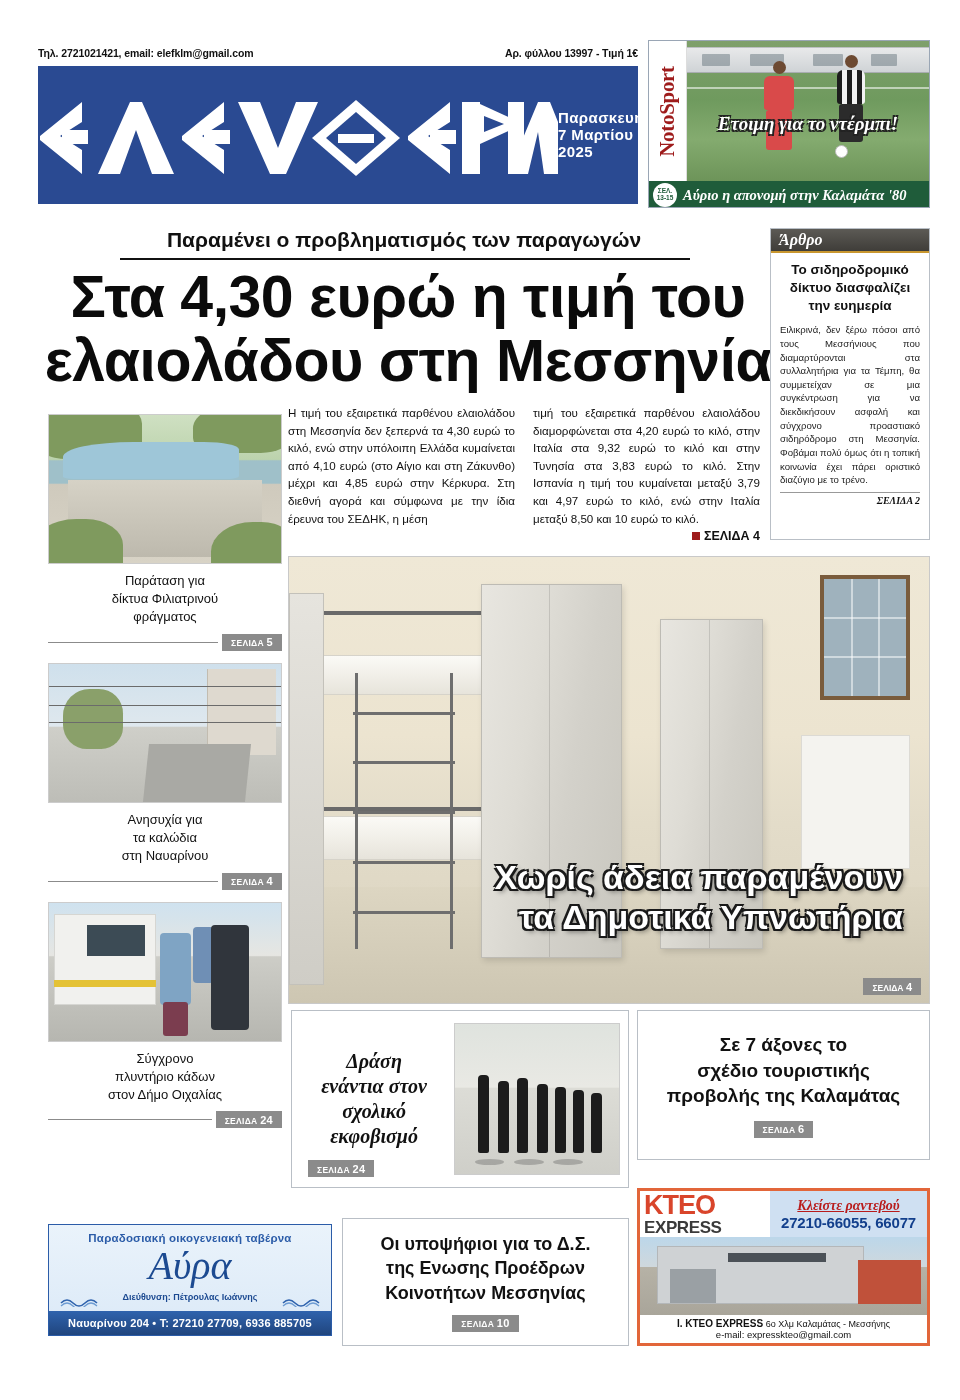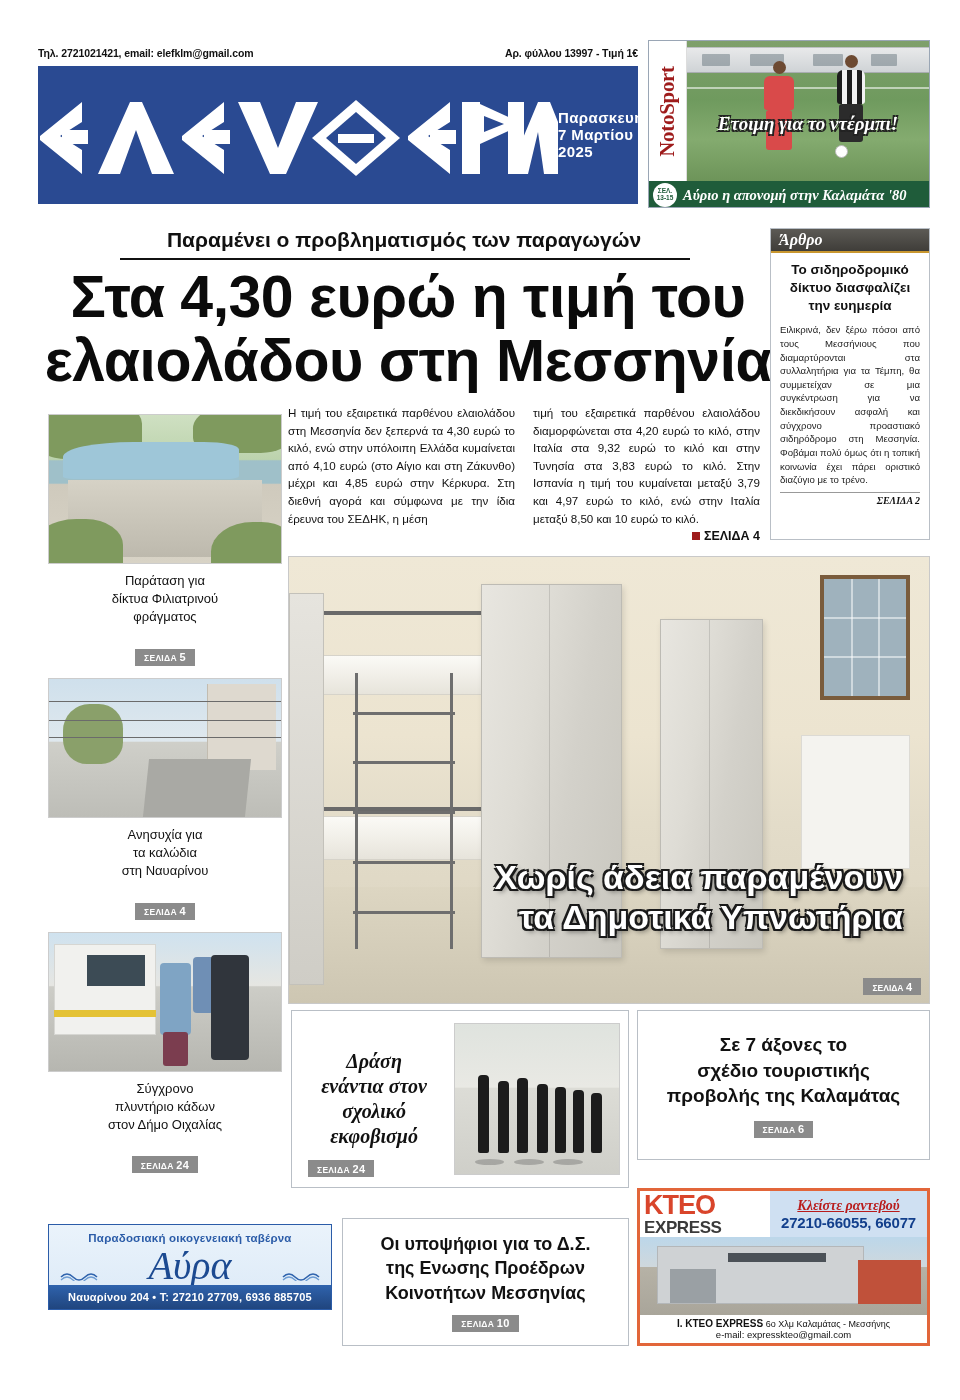--- a/index.html
+++ b/index.html
@@ -155,21 +155,21 @@
     font-family: "Liberation Serif", serif;
   }
 
   
   .lcol { position: absolute; left: 48px; top: 414px; width: 234px; }
   .teaser { margin-bottom: 12px; }
   .teaser .photo { width: 234px; border: 1px solid #ccc; overflow: hidden; position: relative; }
   .teaser .cap {
     text-align: center; font-size: 13px; line-height: 1.38; padding: 8px 4px 6px; color: #111;
   }
-  .seltag-row { display: flex; align-items: center; gap: 15px; margin-top: 2px; flex-direction: column; }
+  .seltag-row { display: flex; align-items: center; gap: 4px; margin-top: 2px; }
   .seltag-row .rule { flex: 1; height: 1px; background: #8b8b8b; }
   .seltag {
     background: #8b8b8b; color: #fff; font-size: 8.5px; font-weight: 700;
     padding: 2.5px 9px; letter-spacing: .3px; white-space: nowrap;
   }
   .seltag b { font-size: 11px; }
 
   
   .ph { position: relative; width: 100%; height: 100%; }
   .sc-dam { height: 148px; background: linear-gradient(#cfe0c2 0%, #bcd3ad 30%, #9fc0c9 31%, #9fc0c9 46%, #cfcabd 47%, #d8d3c6 100%); }
@@ -279,21 +279,21 @@
   .kteo-bldg .door { position: absolute; left: 6%; bottom: 0; width: 22%; height: 62%; background: #9aa0a4; }
   .kteo-bldg .sign { position: absolute; left: 34%; top: 10%; width: 48%; height: 16%; background: #4b5157; }
   .kteo-red { position: absolute; right: 2%; top: 30%; width: 22%; height: 56%; background: #c0513a; }
   .kteo-foot { text-align: center; padding-top: 3px; }
   .kteo-foot .f1 { font-size: 10px; font-weight: 700; color: #111; }
   .kteo-foot .f1 i { font-style: normal; font-weight: 400; font-size: 9px; }
   .kteo-foot .f2 { font-size: 9.5px; color: #111; }
 
   
   .avra {
-    position: absolute; left: 48px; top: 1224px; width: 284px; height: 86px;
+    position: absolute; left: 48px; top: 1224px; width: 284px; height: 112px;
     border: 1px solid #2b5ca8; background: linear-gradient(#eaf3fb, #dbe9f7);
     overflow: hidden;
   }
   .avra-top {
     text-align: center; font-size: 11.5px; font-weight: 700; color: #2b5ca8;
     padding-top: 7px; letter-spacing: .2px;
   }
   .avra-name {
     text-align: center; font-family: "Liberation Serif", serif; font-style: italic;
     font-size: 40px; color: #1c4a91; line-height: 1; margin-top: 2px;

